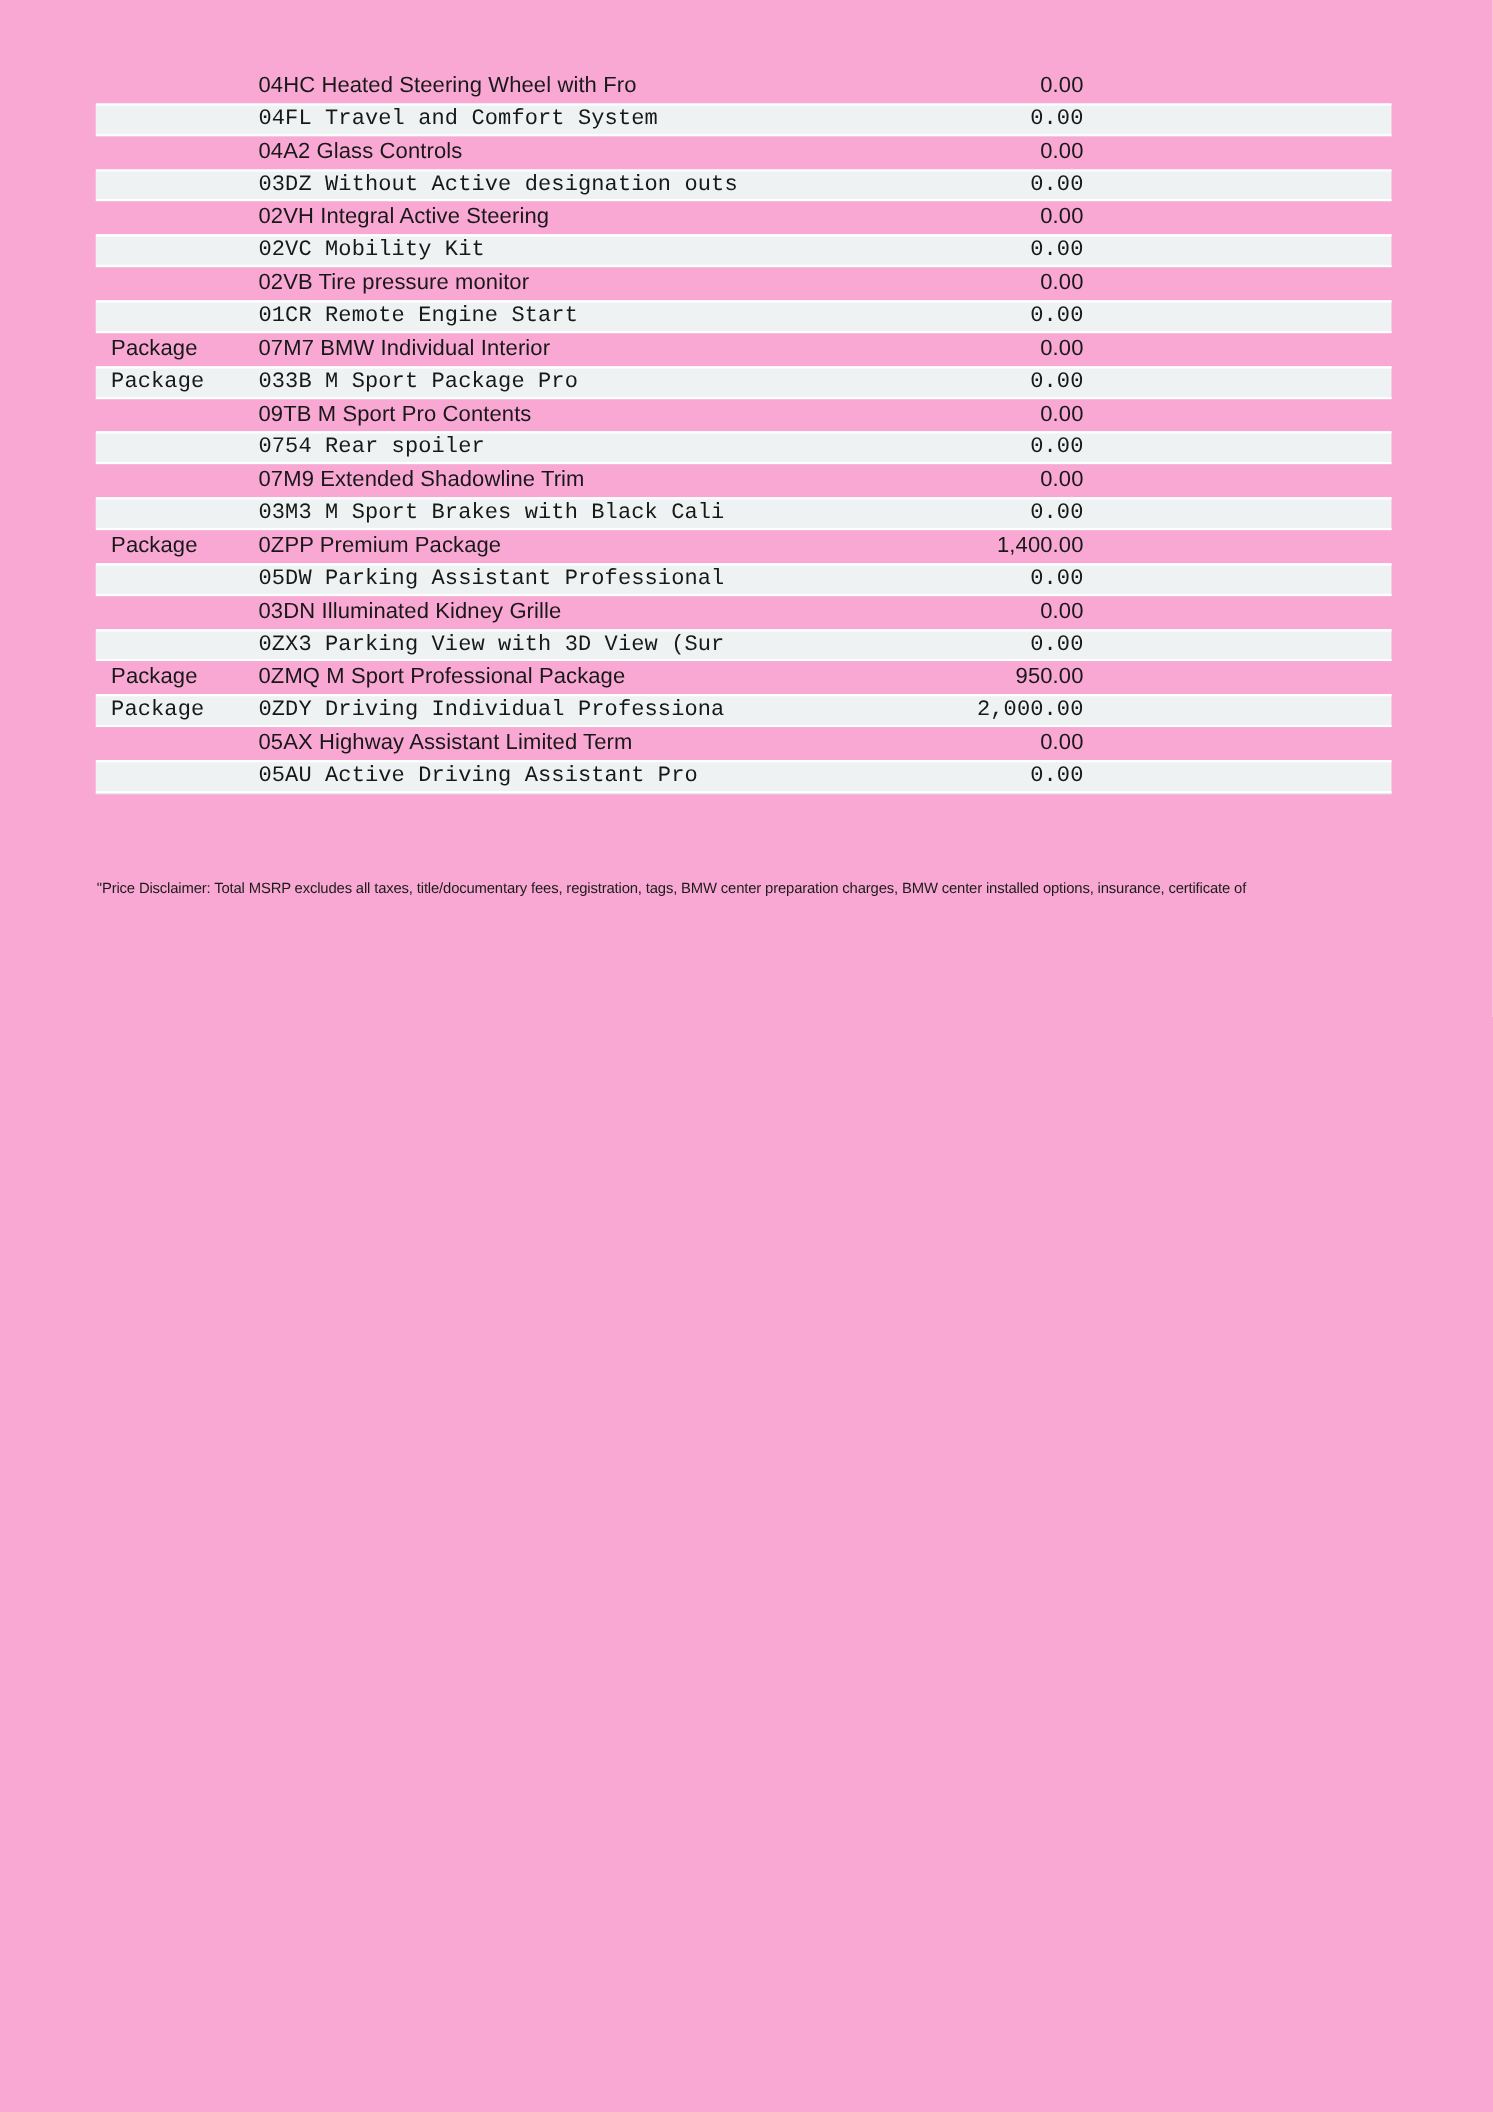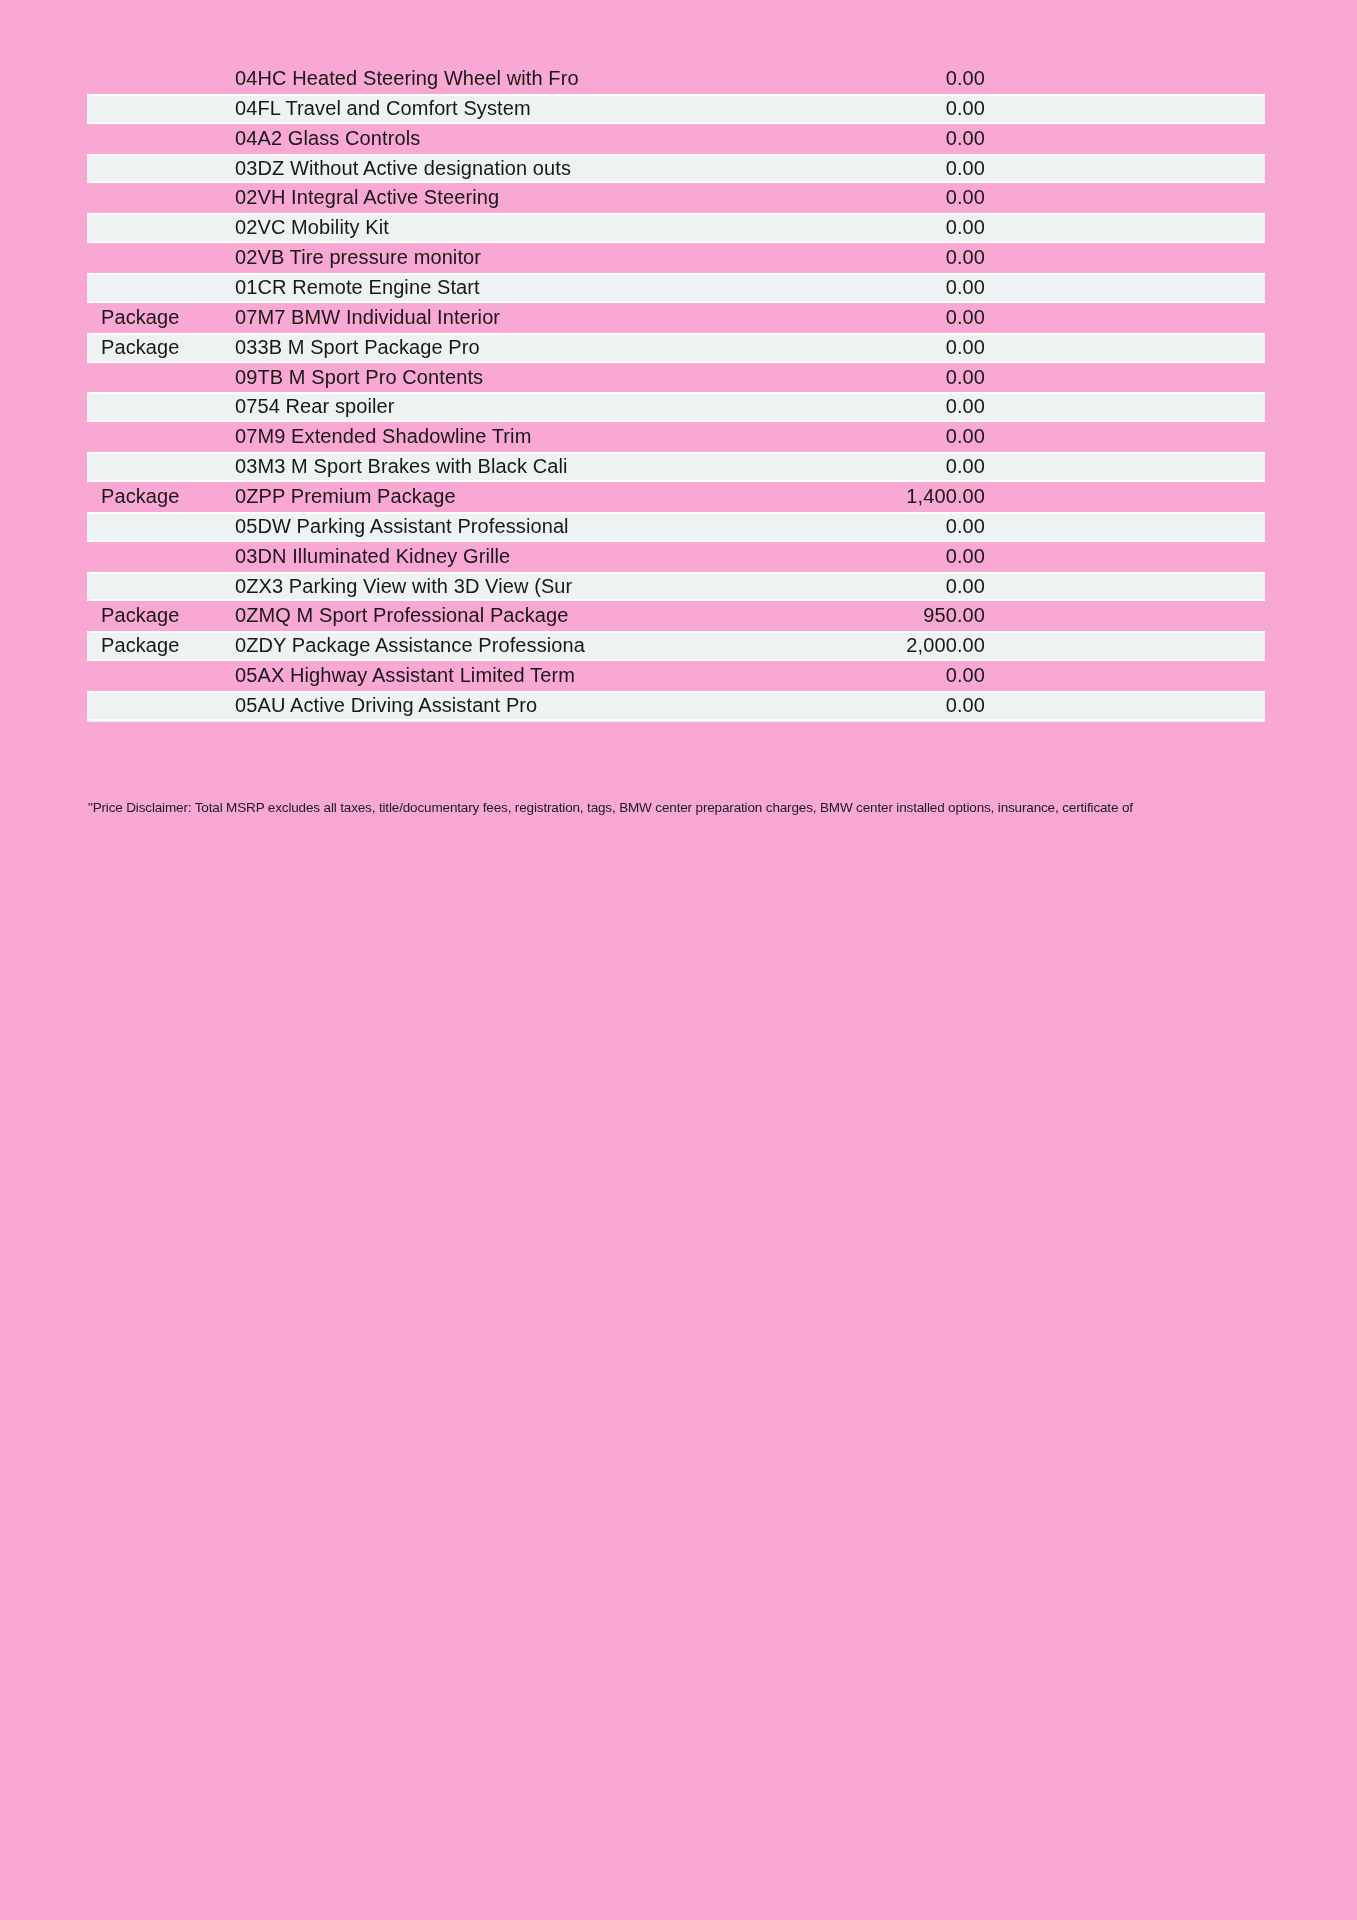--- a/index.html
+++ b/index.html
@@ -30,20 +30,21 @@
     position: relative;
     height: 29.87px;
     line-height: 29.87px;
     font-size: 20px;
     letter-spacing: 0.1px;
     white-space: nowrap;
   }
   .row.shaded {
     background: #eff2f2;
     box-shadow: inset 0 2px 0 #ffffff, inset 0 -2px 0 #ffffff;
+    font-family: Liberation Mono, monospace;
   }
   .row:last-child {
     border-bottom: 1px solid #e2e7e7;
   }
   .cell-cat {
     position: absolute;
     left: 14px;
   }
   .cell-desc {
     position: absolute;
@@ -162,21 +163,21 @@
         <span class="cell-desc">0ZX3 Parking View with 3D View (Sur</span>
         <span class="cell-price">0.00</span>
       </div>
       <div class="row">
         <span class="cell-cat">Package</span>
         <span class="cell-desc">0ZMQ M Sport Professional Package</span>
         <span class="cell-price">950.00</span>
       </div>
       <div class="row shaded">
         <span class="cell-cat">Package</span>
-        <span class="cell-desc">0ZDY Package Assistance Professiona</span>
+        <span class="cell-desc">0ZDY Driving Individual Professiona</span>
         <span class="cell-price">2,000.00</span>
       </div>
       <div class="row">
         <span class="cell-cat"></span>
         <span class="cell-desc">05AX Highway Assistant Limited Term</span>
         <span class="cell-price">0.00</span>
       </div>
       <div class="row shaded">
         <span class="cell-cat"></span>
         <span class="cell-desc">05AU Active Driving Assistant Pro</span>

